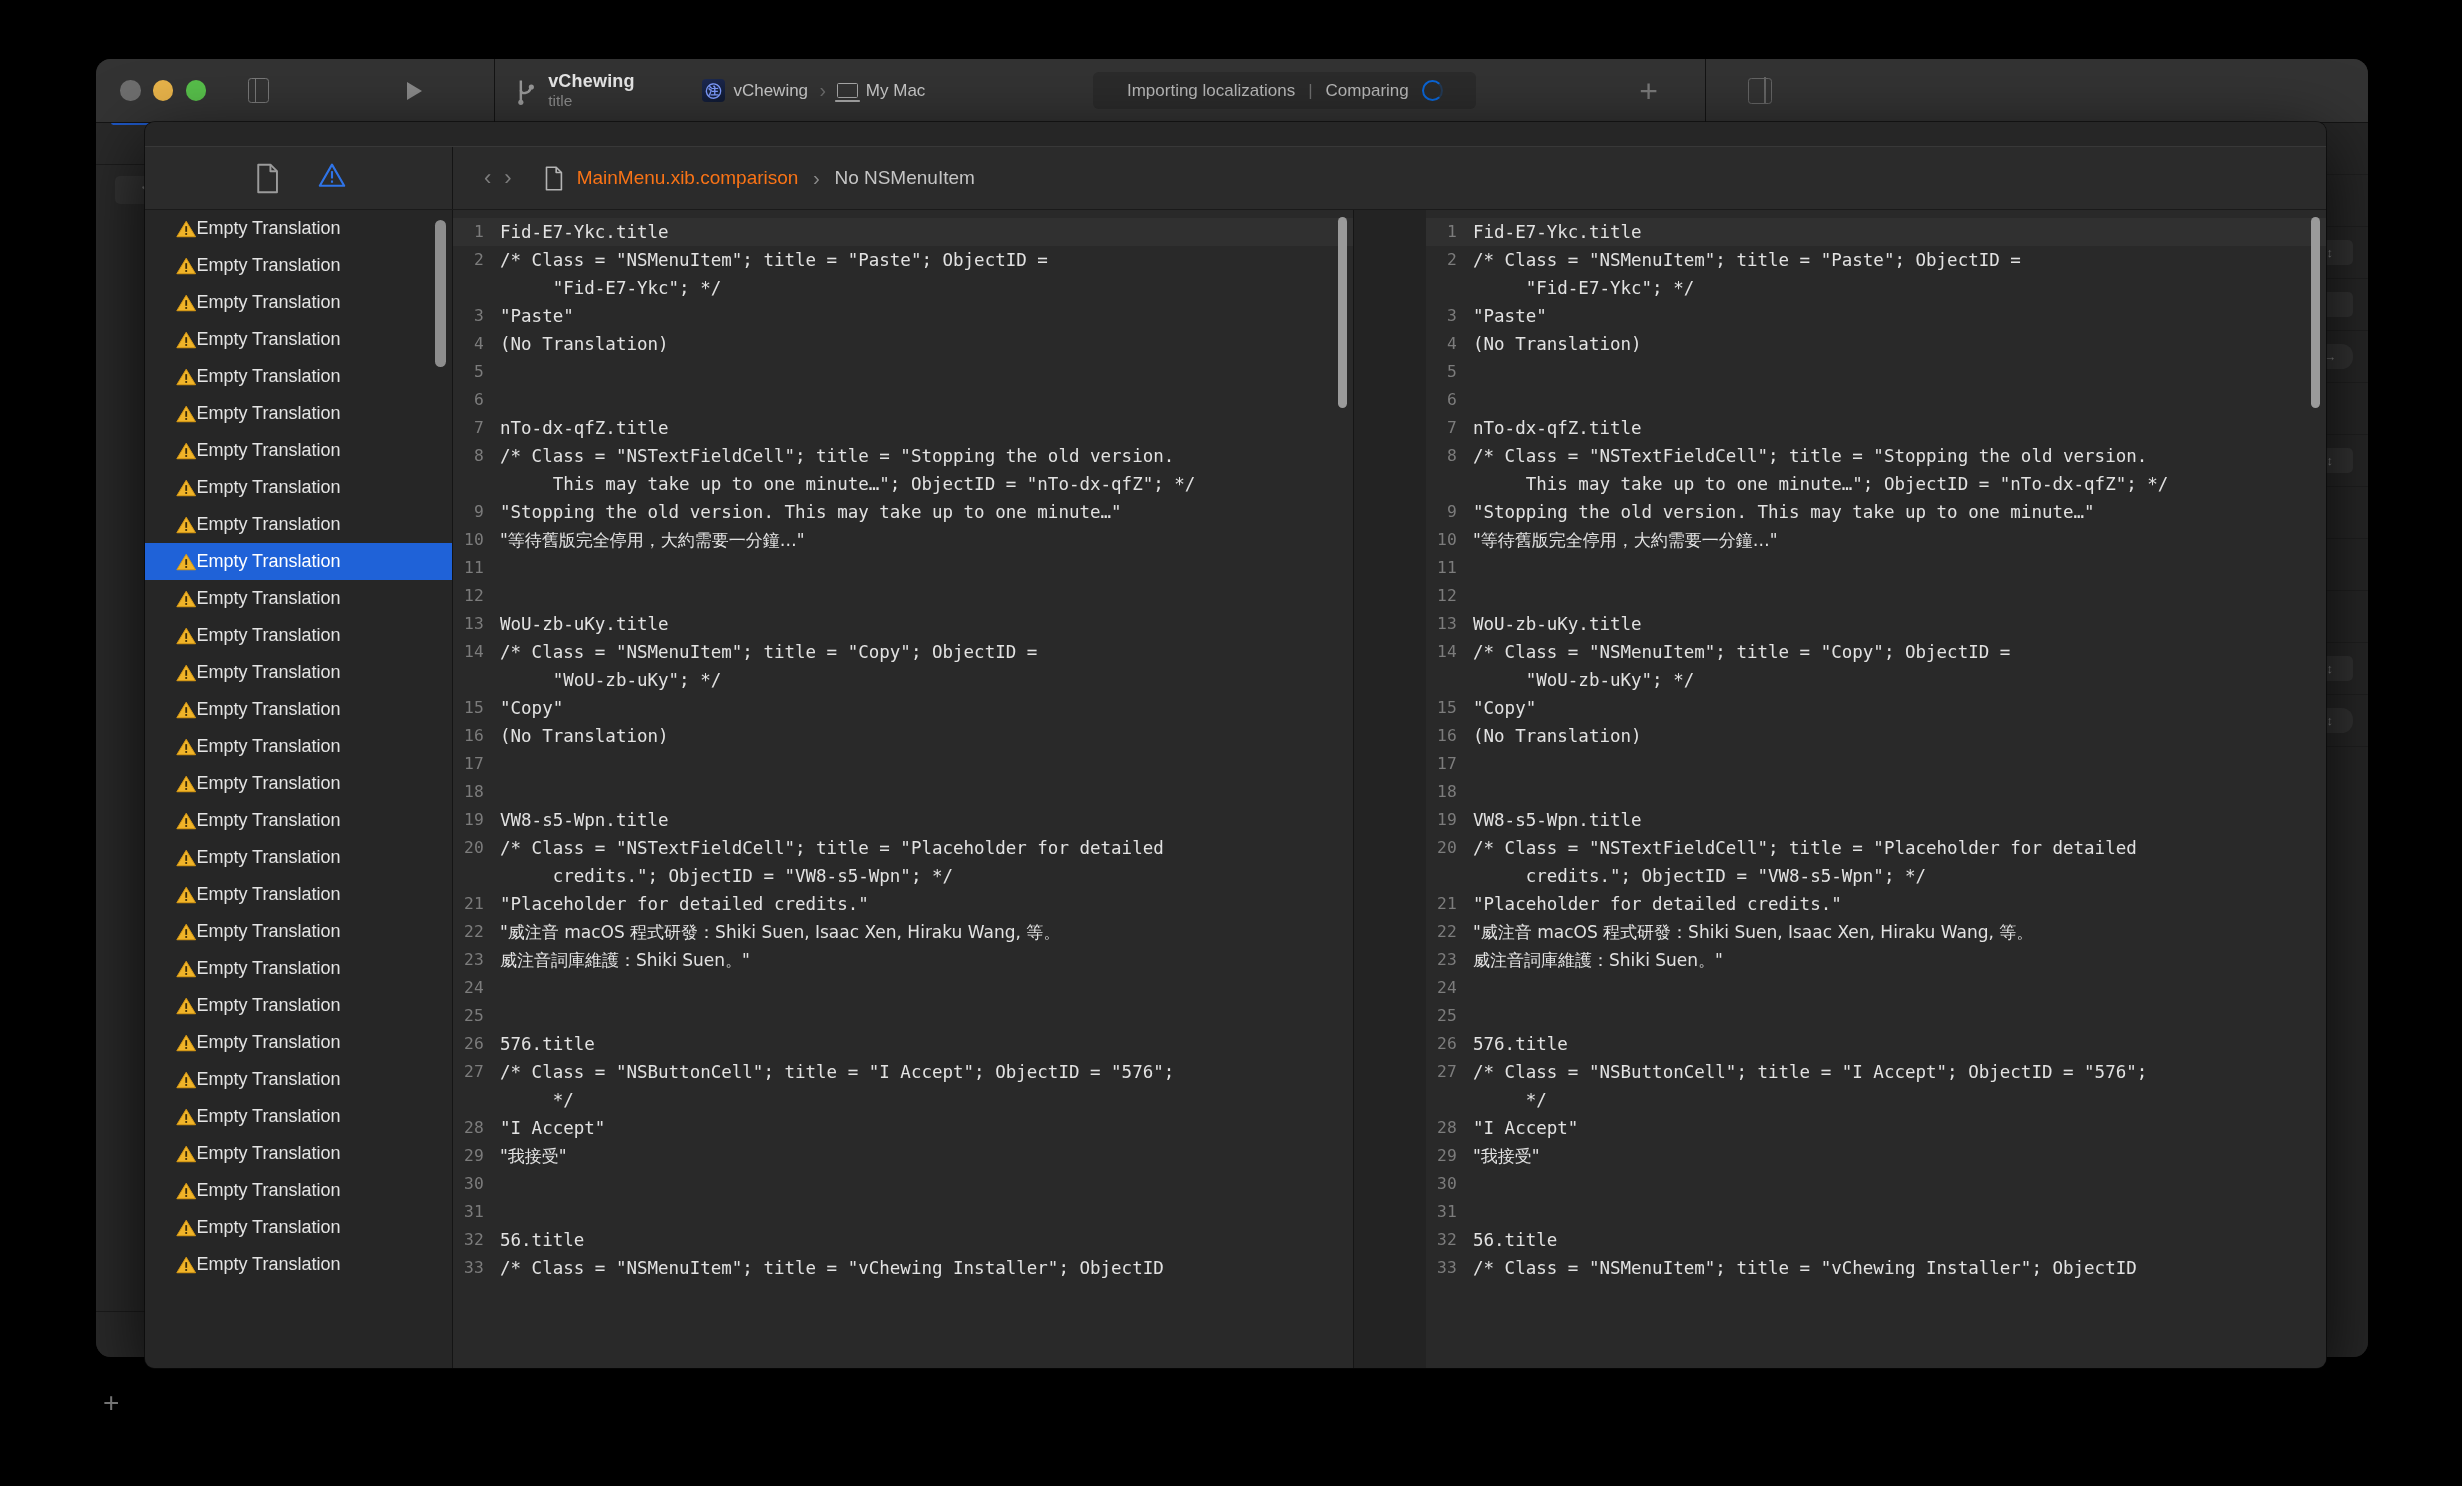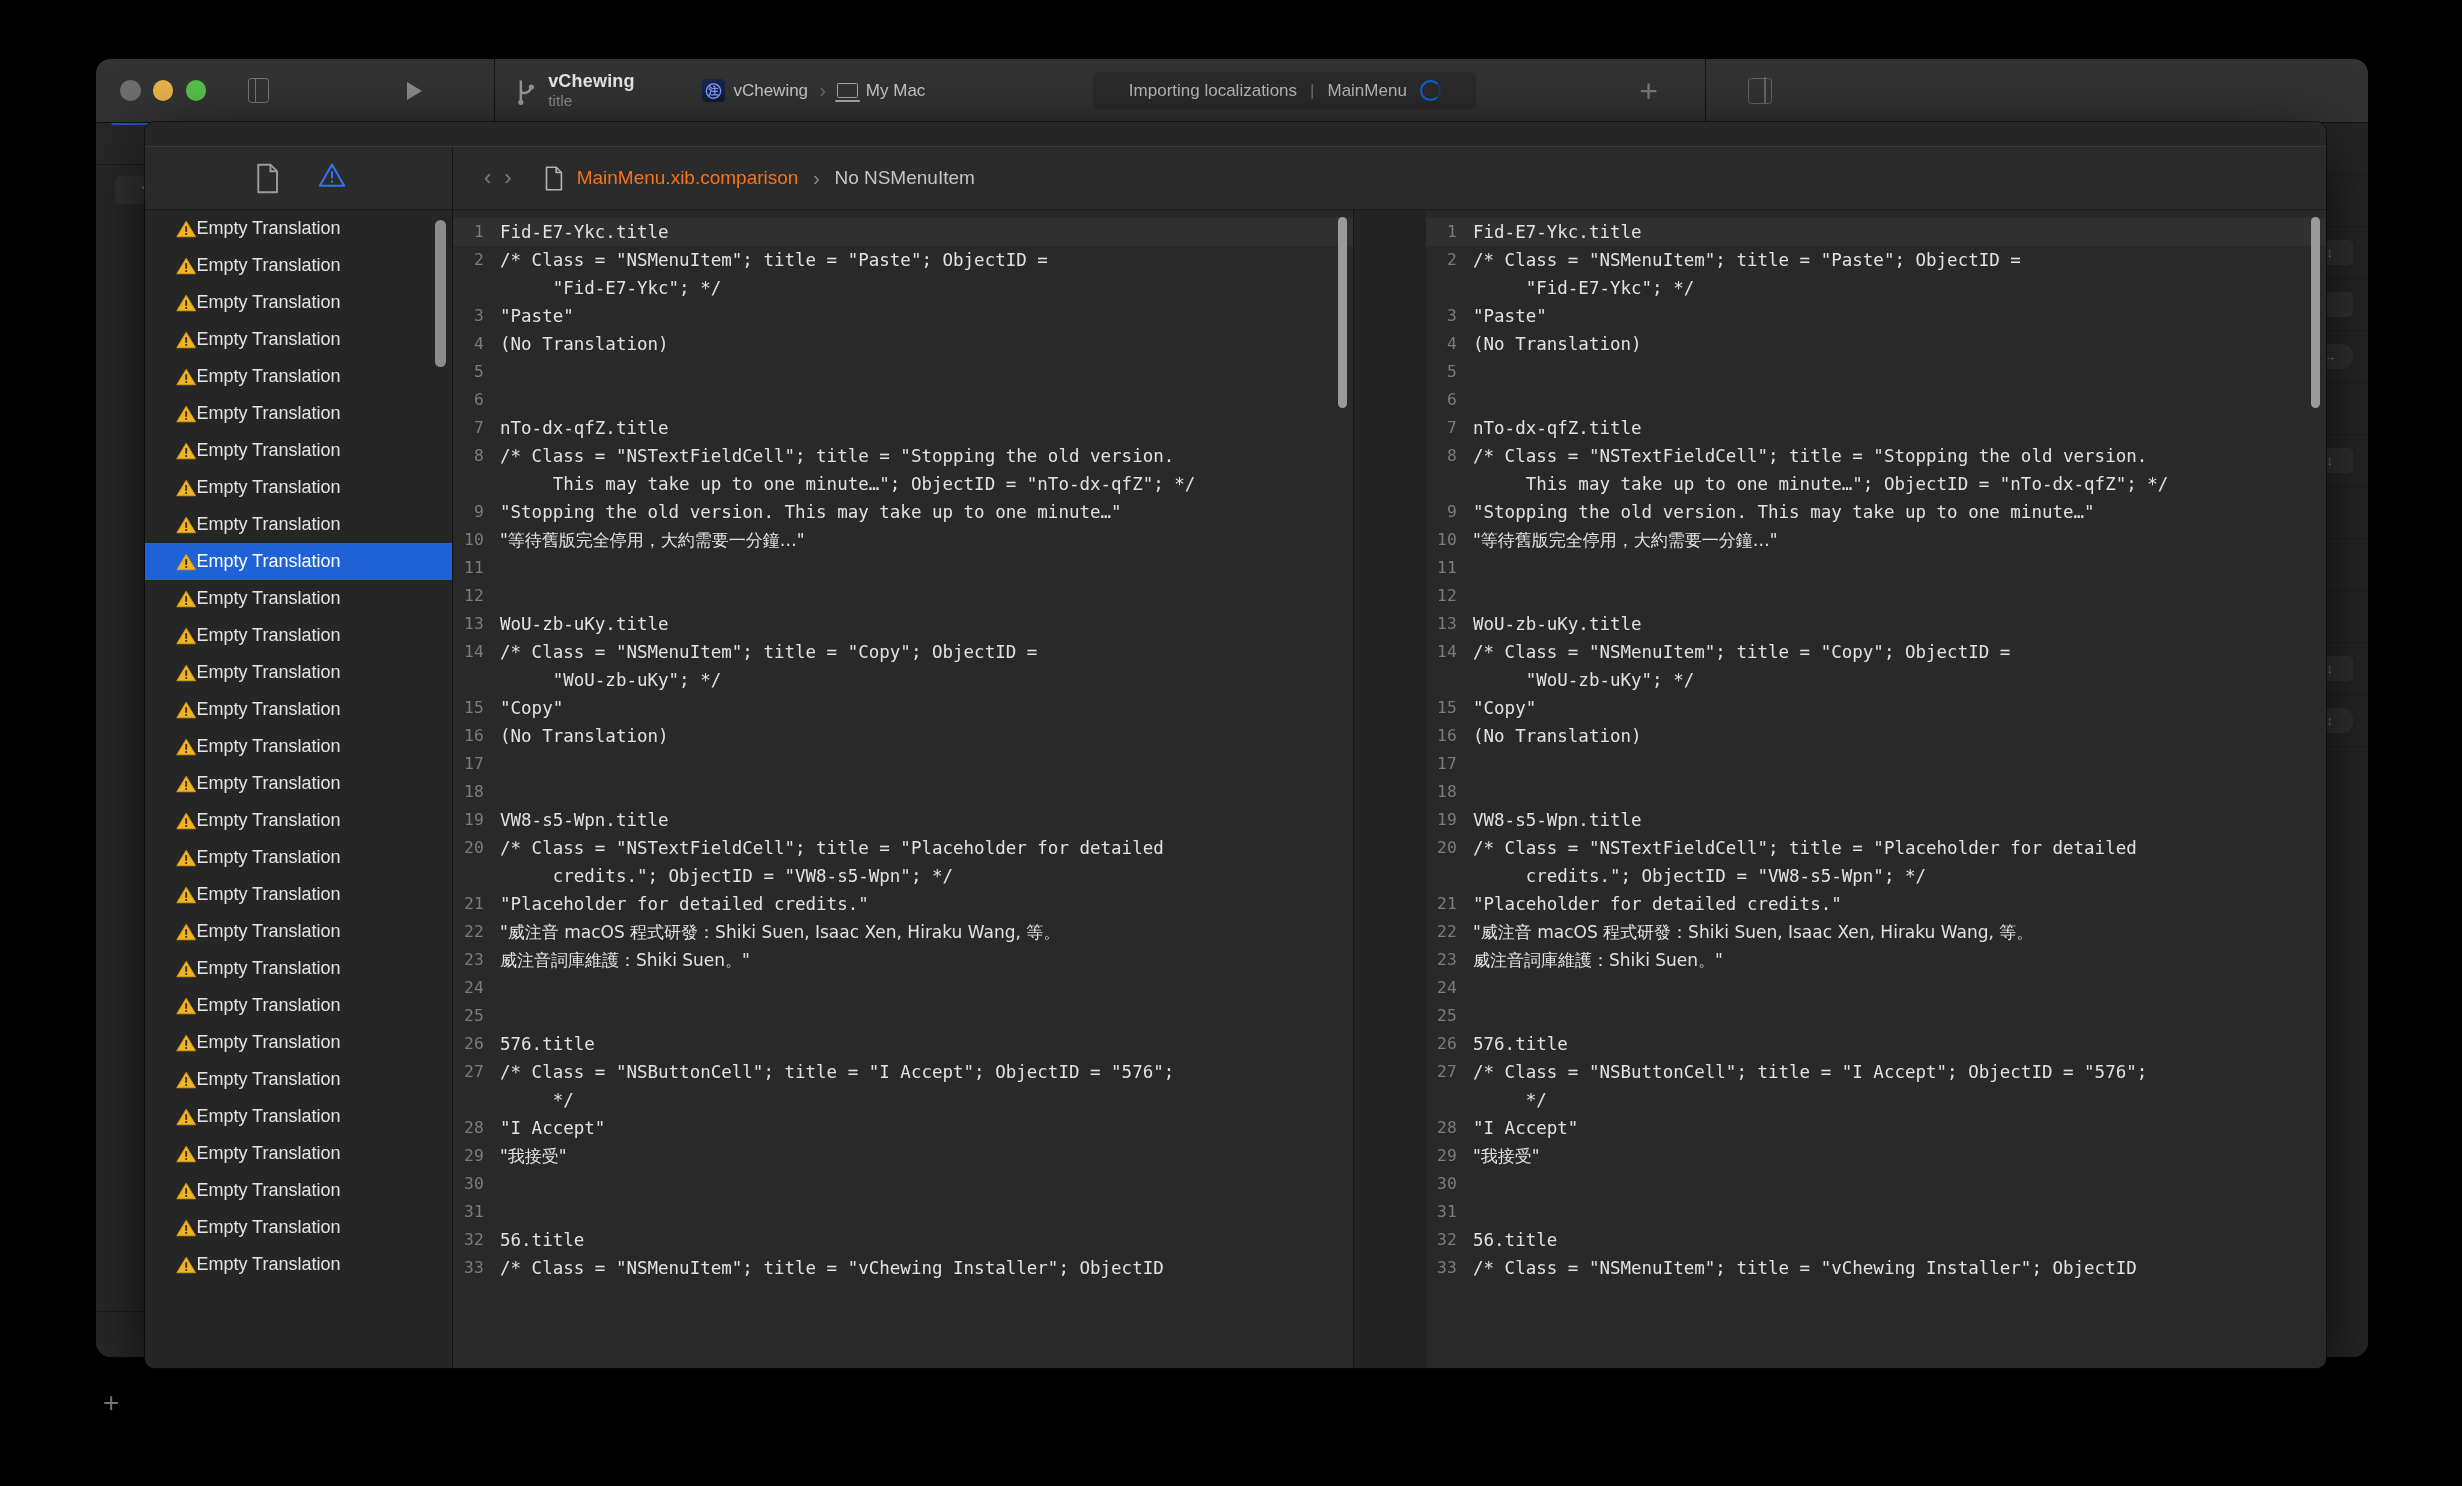--- a/index.html
+++ b/index.html
@@ -260,21 +260,21 @@
         <span class="app-badge">㊟</span>
         <span class="dest-name">vChewing</span>
         <span class="chev-sep">›</span>
         <span class="mac-icon"></span>
         <span class="dest-name">My Mac</span>
       </div>
 
       <div class="status-pill">
         <span class="status-text">Importing localizations</span>
         <span class="status-sep">|</span>
-        <span class="status-text">MainMenu</span>
+        <span class="status-text">Comparing</span>
         <span class="spinner"></span>
       </div>
 
       <span class="tb-plus">+</span>
       <div class="tb-divider2"></div>
       <div class="tb-insp-icon"></div>
     </div>
   </div>
 
   <div class="sheet">

